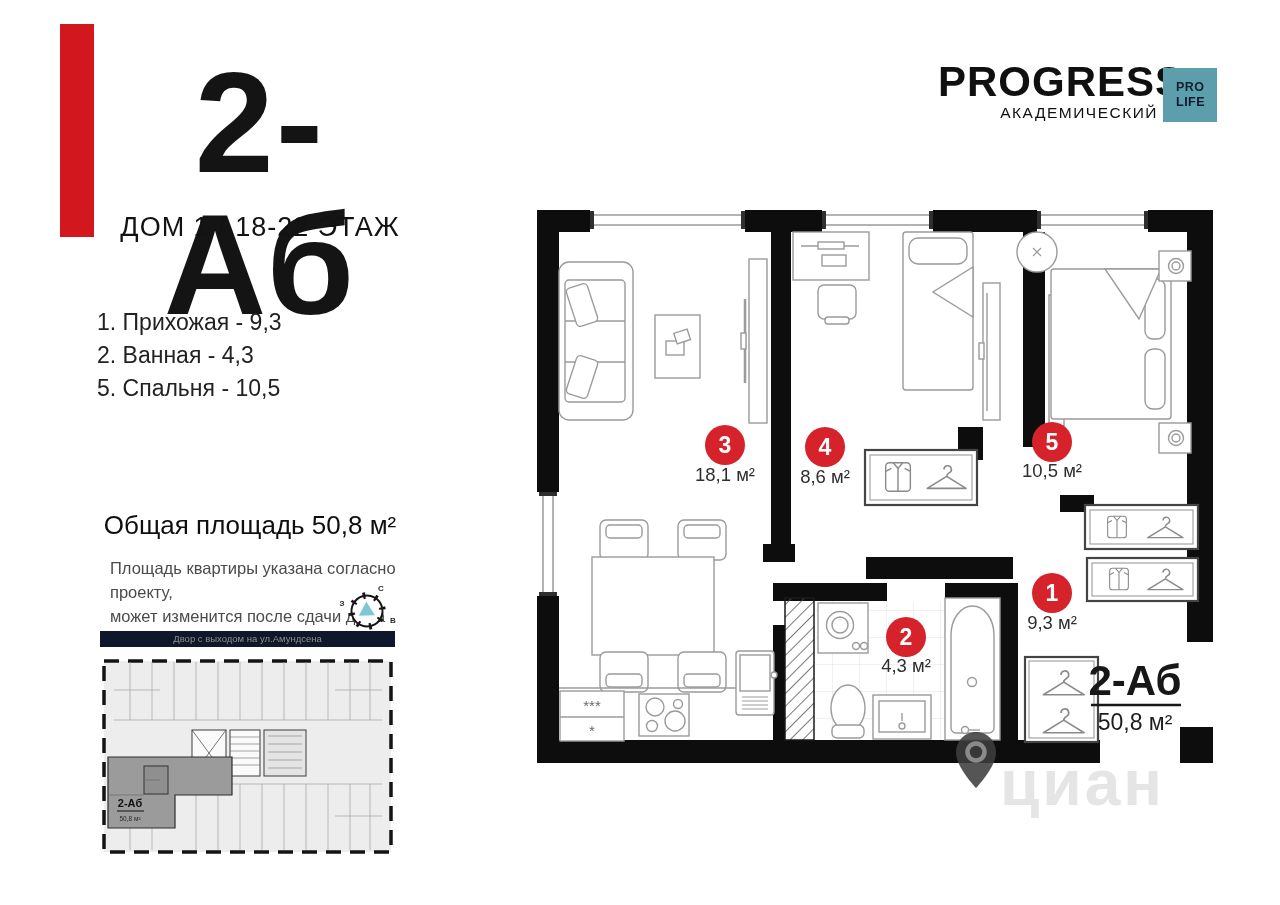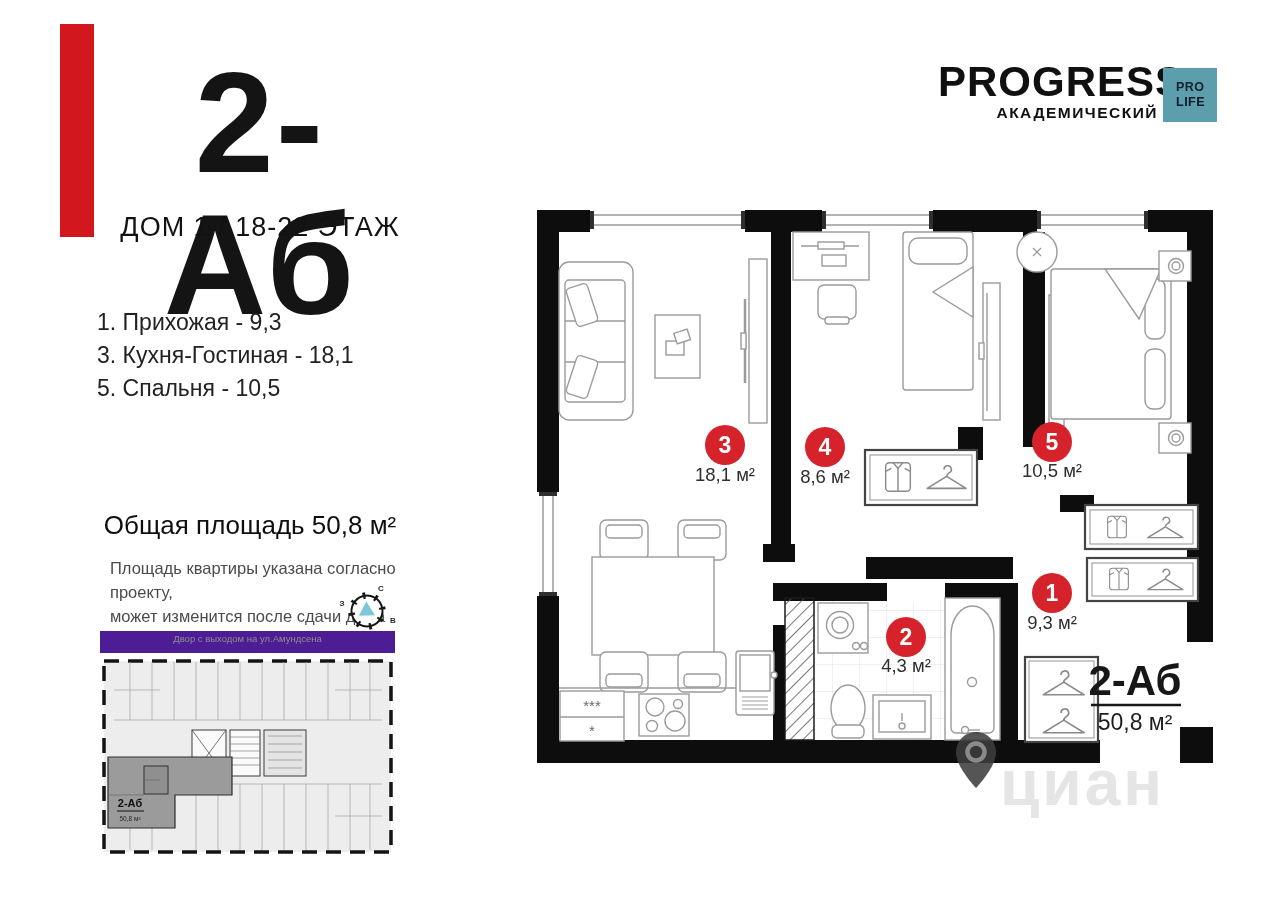--- a/index.html
+++ b/index.html
@@ -8,41 +8,41 @@
     font-family:"Liberation Sans",sans-serif;overflow:hidden;color:#1a1a1a;
   }
   .abs{position:absolute}
   
   .red-bar{left:60px;top:24px;width:34px;height:213px;background:#D2181E}
   .apt-title{left:100px;top:52px;width:320px;font-size:142px;font-weight:600;letter-spacing:2px;line-height:1;color:#141414;text-align:center}
   .apt-sub{left:100px;top:212px;width:320px;text-align:center;font-size:27px;font-weight:400;letter-spacing:1px;color:#121212}
   .room-list{left:97px;top:306px;font-size:23px;line-height:33px;color:#222222}
   .total-title{left:100px;top:510px;width:300px;text-align:center;font-size:26px;font-weight:400;color:#0f0f0f}
   .total-note{left:110px;top:556px;width:300px;font-size:16.5px;line-height:24px;color:#4b4b4b}
-  .strip{left:100px;top:631px;width:295px;height:22px;background:#4c1d95;text-align:center;font-size:9.5px;line-height:16px;color:#8f8f8f}
+  .strip{left:100px;top:631px;width:295px;height:16px;background:#0f172a;text-align:center;font-size:9.5px;line-height:16px;color:#8f8f8f}
   
   .brand{left:938px;top:60px;width:220px;text-align:right;font-size:42px;font-weight:600;letter-spacing:1px;color:#101010;line-height:1.05}
-  .district{left:938px;top:104px;width:220px;text-align:right;font-size:15.5px;font-weight:700;letter-spacing:1.5px;color:#101010}
+  .district{left:938px;top:104px;width:220px;text-align:right;font-size:15.5px;font-weight:400;letter-spacing:1.5px;color:#101010}
   .badge-teal{left:1163px;top:68px;width:54px;height:54px;background:#5C9EAB;box-sizing:border-box;padding:12px 8px 0 13px;font-size:12.5px;font-weight:700;line-height:14.5px;letter-spacing:.5px}
   .badge-teal .t1{color:#14222E}
   .badge-teal .t2{color:#0f172a}
   
   .wm-text{left:1000px;top:746px;font-size:64px;font-weight:600;letter-spacing:3px;color:#e3e3e3;opacity:.9;z-index:6}
   svg text{font-family:"Liberation Sans",sans-serif}
 </style>
 </head>
 <body>
 
 <div class="abs red-bar"></div>
 <div class="abs apt-title">2-Аб</div>
 <div class="abs apt-sub">ДОМ 1 / 18-22 ЭТАЖ</div>
 
 <div class="abs room-list">
   <div>1. Прихожая - 9,3</div>
-  <div>3. Кухня-Гостиная - 18,1</div>
+  <div>2. Ванная - 4,3</div>
   <div>5. Спальня - 10,5</div>
 </div>
 
 <div class="abs total-title">Общая площадь 50,8 м²</div>
 <div class="abs total-note">
   <div>Площадь квартиры указана согласно проекту,</div>
   <div>может изменится после сдачи дома</div>
 </div>
 
 <svg class="abs" style="left:334px;top:578px" width="68" height="68" viewBox="0 0 68 68">

